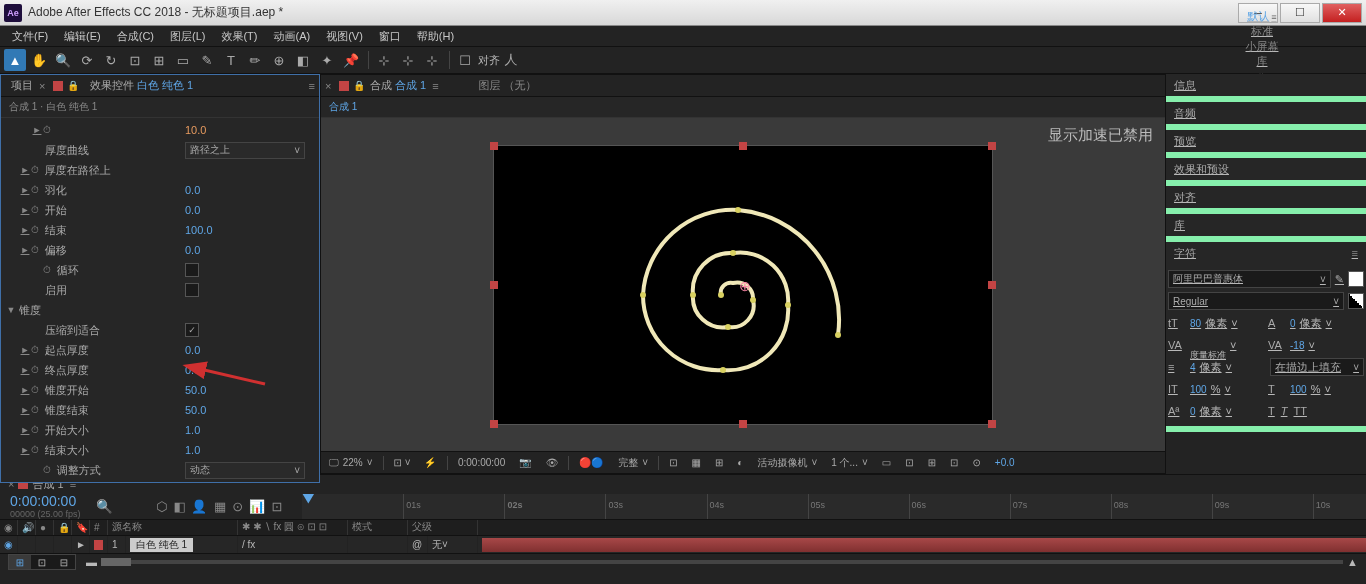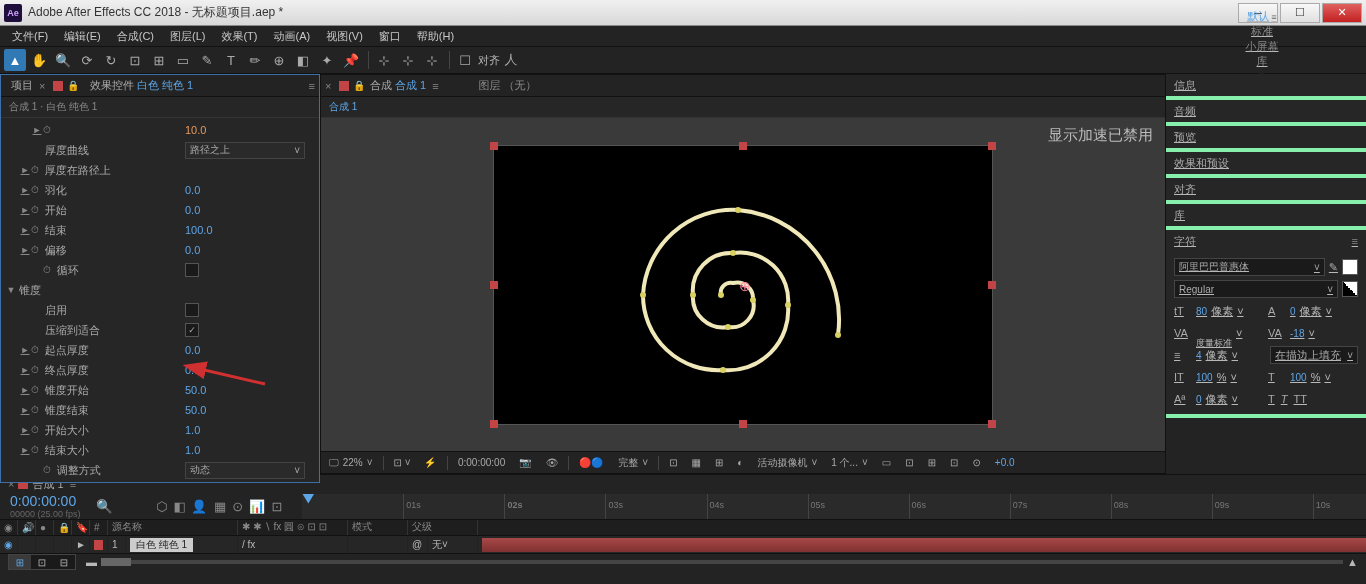--- a/index.html
+++ b/index.html
@@ -85,24 +85,24 @@
 .center .canvas .h-br { bottom: -4px; right: -4px; }
 .center .canvas .spiral { position: absolute; top: 50%; left: 50%; transform: translate(-50%, -50%); }
 .center .canvas .anchor { position: absolute; top: 50%; left: 50%; transform: translate(-35%, -45%); color: #ff88aa; font-size: 14px; }
 .center .statusbar { height: 22px; background: #232323; border-top: 1px solid #111; display: flex; align-items: center; padding: 0 4px; gap: 6px; font-size: 10px; color: #aaa; }
 .center .statusbar .sb-item { display: flex; align-items: center; gap: 4px; padding: 0 4px; }
 .center .statusbar .sb-sep { width: 1px; height: 14px; background: #444; }
 .center .statusbar .blue { color: #5fa6e6; }
 
 
 .right { width: 200px; display: flex; flex-direction: column; text-decoration: underline; }
-.right .rp { background: #262626; border-bottom: 4px solid #86efac; }
+.right .rp { background: #262626; border-bottom: 6px solid #86efac; }
 .right .rp .hdr { height: 22px; display: flex; align-items: center; padding: 0 8px; color: #aaa; font-size: 11px; justify-content: space-between; }
 .right .rp .hdr .menu { color: #888; }
-.right .char-body { padding: 4px 8px; }
+.right .char-body { padding: 4px 2px; }
 .right .char-body .crow { display: flex; align-items: center; height: 22px; gap: 4px; }
 .right .char-body select, .right .char-body .sel { flex: 1; height: 18px; background: #1a1a1a; border: 1px solid #444; color: #aaa; font-size: 10px; padding: 0 4px; display: flex; align-items: center; justify-content: space-between; }
 .right .char-body .swatch { width: 16px; height: 16px; border: 1px solid #555; }
 .right .char-body .tT { font-size: 11px; color: #aaa; width: 18px; }
 .right .char-body .val { color: #5fa6e6; font-size: 10px; }
 .right .char-body .half { width: 50%; display: flex; align-items: center; gap: 4px; }
 
 
 .timeline { height: 96px; background: #232323; border-top: 1px solid #111; display: flex; flex-direction: column; }
 .timeline .tl-tabs { height: 20px; display: flex; align-items: center; padding: 0 8px; }
@@ -261,30 +261,30 @@
             <span class="val">0.0</span>
           </div>
           <div class="row ind2">
             <span class="tw"></span>
             <span class="clock">⏱</span>
             <span class="label">循环</span>
             <span class="val">
               <span class="chk"></span>
             </span>
           </div>
-          <div class="row ind0">
-            <span class="tw down"></span>
-            <span class="label">锥度</span>
-          </div>
           <div class="row ind2">
             <span class="tw"></span>
             <span class="label">启用</span>
             <span class="val">
               <span class="chk"></span>
             </span>
+          </div>
+          <div class="row ind0">
+            <span class="tw down"></span>
+            <span class="label">锥度</span>
           </div>
           <div class="row ind2">
             <span class="tw"></span>
             <span class="label">压缩到适合</span>
             <span class="val">
               <span class="chk on"></span>
             </span>
           </div>
           <div class="row ind1">
             <span class="tw right"></span>

